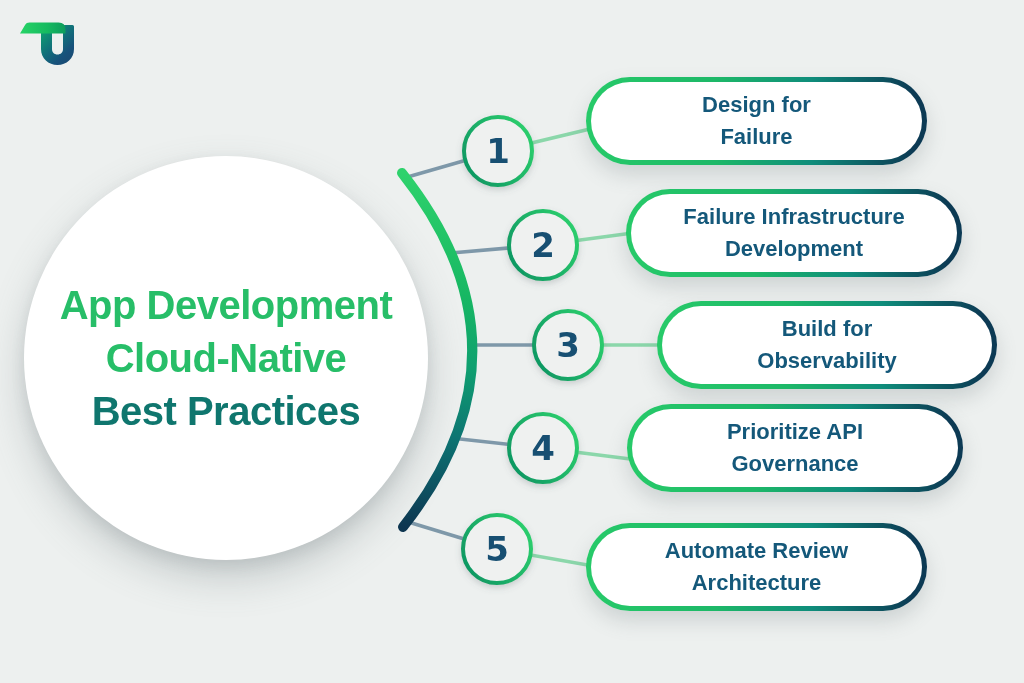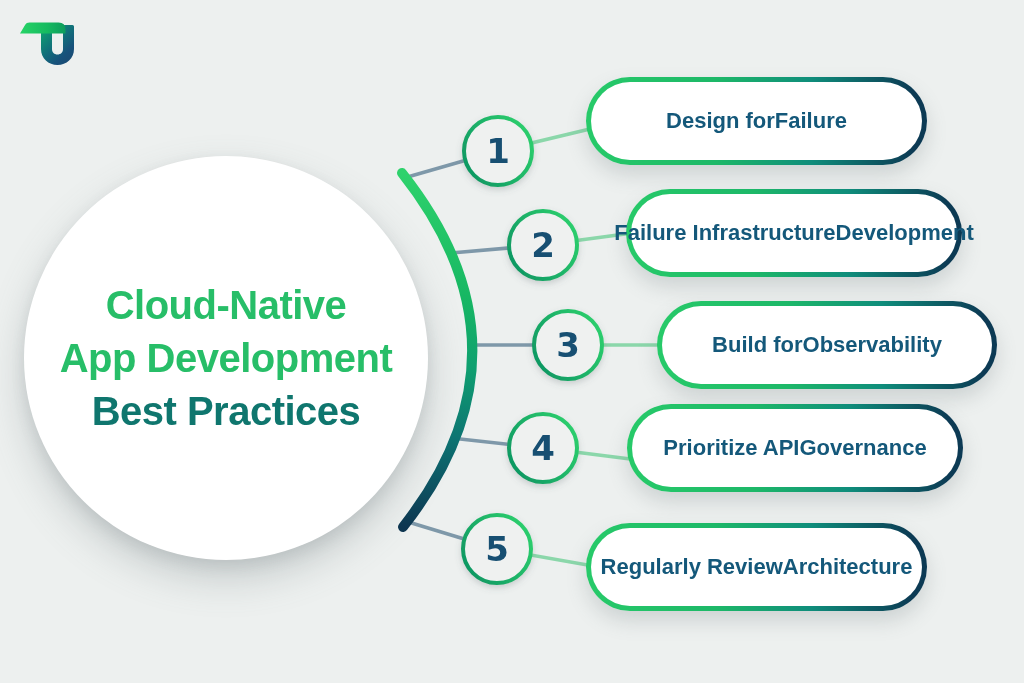--- a/index.html
+++ b/index.html
@@ -35,21 +35,21 @@
   .num-4{left:507px;top:412px;}
   .num-5{left:461px;top:513px;}
   
   .pill{
     position:absolute;box-sizing:border-box;height:88px;
     border:5px solid transparent;border-radius:46px;
     background:
       linear-gradient(#ffffff,#ffffff) padding-box,
       linear-gradient(90deg,#27ca69 0%,#1db868 38%,#0f8d7b 66%,#0c3a54 96%) border-box;
     box-shadow:0 10px 20px rgba(96,108,112,.22);
-    display:flex;flex-direction:row;align-items:center;justify-content:center;
+    display:flex;flex-direction:column;align-items:center;justify-content:center;
   }
   .pill span{display:block;font-size:22px;line-height:32px;font-weight:bold;color:#14587a;text-align:center;white-space:nowrap;}
   .pill-1{left:586px;top:77px;width:341px;}
   .pill-2{left:626px;top:189px;width:336px;}
   .pill-3{left:657px;top:301px;width:340px;}
   .pill-4{left:627px;top:404px;width:336px;}
   .pill-5{left:586px;top:523px;width:341px;}
 </style>
 </head>
 <body>
@@ -69,22 +69,22 @@
         <stop offset="0.6" stop-color="#16ba60"></stop>
         <stop offset="1" stop-color="#0d9c5c"></stop>
       </linearGradient>
     </defs>
     <path fill="url(#uGrad)" d="M 22 24 L 22 40 C 22 49.5 29.5 56 38.5 56 C 47.5 56 55 49.5 55 40 L 55 17.5 Q 55 16 53.5 16 L 45.5 16 Q 44 16 44 17.5 L 44 40 C 44 43.3 41.8 45.5 38.5 45.5 C 35.2 45.5 33 43.3 33 40 L 33 24 Z"></path>
     <path fill="url(#barGrad)" d="M 1 24.5 L 6.2 15.8 Q 7.3 13.5 10.5 13.5 L 39.5 13.5 Q 46.5 13.5 46.5 20.5 L 46.5 24.5 Z"></path>
   </svg>
 
   <div class="hero-circle">
     <div class="headline">
+      <div class="hl-green">App Development</div>
       <div class="hl-green">Cloud-Native</div>
-      <div class="hl-green">App Development</div>
       <div class="hl-navy">Best Practices</div>
     </div>
   </div>
 
   <svg class="connectors" viewBox="0 0 1024 683" xmlns="http://www.w3.org/2000/svg">
     <defs>
       <linearGradient id="arcGrad" gradientUnits="userSpaceOnUse" x1="402" y1="173" x2="403" y2="527">
         <stop offset="0" stop-color="#2ed26c"></stop>
         <stop offset="0.35" stop-color="#17b763"></stop>
         <stop offset="0.55" stop-color="#0fa070"></stop>
@@ -144,17 +144,17 @@
   </div>
   <div class="pill pill-3">
     <span>Build for</span>
     <span>Observability</span>
   </div>
   <div class="pill pill-4">
     <span>Prioritize API</span>
     <span>Governance</span>
   </div>
   <div class="pill pill-5">
-    <span>Regularly Review</span>
+    <span>Automate Review</span>
     <span>Architecture</span>
   </div>
 
 </div>
 
 </body></html>

